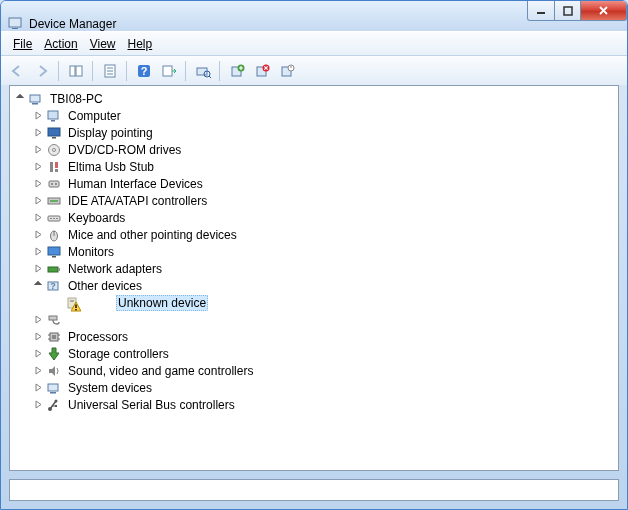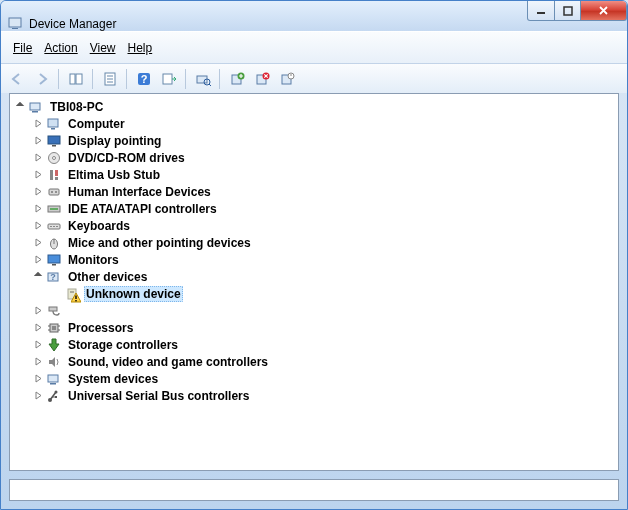--- a/index.html
+++ b/index.html
@@ -6,36 +6,36 @@
 body { font-family: "Segoe UI", Tahoma, sans-serif; font-size: 12px; background: #d6e5f5; width: 628px; height: 510px; overflow: hidden; }
 .window { width: 628px; height: 510px; border: 1px solid #4580c8; border-radius: 6px 6px 0 0; background: linear-gradient(#dce8f6, #bcd4ee); display: flex; flex-direction: column; overflow: hidden; }
 .titlebar { height: 30px; background: linear-gradient(#e3effc, #c5d9f1); display: flex; align-items: flex-end; padding: 0 0 0 6px; position: relative; }
 .titlebar-icon { width: 16px; height: 16px; margin-right: 6px; display:flex; align-items:center; justify-content:center; }
 .titlebar-title { font-size: 12px; color: #000; }
 .win-buttons { position: absolute; right: 0; top: 0; display: flex; }
 .win-btn { height: 20px; border: 1px solid #6b8fb5; border-top: none; background: linear-gradient(#f1f6fc, #d4e3f5); display:flex; align-items:center; justify-content:center; font-size: 10px; color:#333; }
 .win-min { width: 28px; border-radius: 0 0 0 3px; }
 .win-max { width: 26px; border-left:none; }
 .win-close { width: 46px; border-left:none; border-radius: 0 0 3px 0; background: linear-gradient(#f08e84, #d9473a 45%, #c63626 55%, #e4715f); color:#fff; font-weight:bold; }
-.menubar { height: 32px; background: linear-gradient(#fafcfe, #e8f0f9); display: flex; align-items: center; padding: 0 6px; border-top:1px solid #fff; }
+.menubar { height: 24px; background: linear-gradient(#fafcfe, #e8f0f9); display: flex; align-items: center; padding: 0 6px; border-top:1px solid #fff; }
 .menu-item { padding: 2px 6px; text-decoration: underline; text-decoration-color: transparent; cursor: default; }
 .menu-item .u { text-decoration: underline; }
 .toolbar { height: 30px; background: linear-gradient(#fafcfe, #e3edf8); border-top:1px solid #c2d3e8; display:flex; align-items:center; padding: 0 4px; gap: 2px; }
 .tool-sep { width: 1px; height: 20px; background: #b8c9dd; margin: 0 3px; }
 .tool-btn { width: 23px; height: 23px; display:flex; align-items:center; justify-content:center; border:1px solid transparent; border-radius:3px; }
 .disabled { opacity: 0.4; }
 .content-wrap { flex:1; margin: 0 8px 8px 8px; border:1px solid #8a9cb2; background:#fff; overflow:auto; }
 .status { height: 22px; margin: 0 8px 8px 8px; border:1px solid #8a9cb2; background:#fff; }
 .tree { padding: 4px 2px; }
 .tree-row { display:flex; align-items:center; height:17px; white-space:nowrap; cursor:default; }
 .toggle { width:16px; height:16px; display:flex; align-items:center; justify-content:center; font-size:9px; color:#606060; cursor:pointer; }
 .toggle.blank { visibility:hidden; }
 .node-icon { width:16px; height:16px; margin-right:4px; display:flex; align-items:center; justify-content:center; }
-.label { padding: 0 2px; font-weight: bold; }
-.label.selected { background:#cde8ff; border:1px dotted #7eb6ea; border-radius:1px; padding:0 1px; color:#000; }
+.label { padding: 0 2px; }
+.label.selected { background:#cde8ff; border:1px dotted #7eb6ea; border-radius:1px; padding:0 1px; color:#000;margin-left:32px; }
 .indent1 { margin-left: 18px; }
 .indent2 { margin-left: 36px; }
 svg { display:block; }
 </style>
 </head>
 <body>
 
 <div class="window">
   <div class="titlebar">
     <span class="titlebar-icon">
@@ -285,20 +285,34 @@
             <svg width="16" height="16">
               <rect x="2" y="3" width="12" height="8" fill="#4a8edb" stroke="#2c5a90"></rect>
               <rect x="6" y="12" width="4" height="1.5" fill="#555"></rect>
             </svg>
           </span>
           <span class="label">Monitors</span>
         </div>
         <div class="tree-row indent1">
           <span class="toggle">
             <svg width="9" height="9">
+              <path d="M2 1 L7 4.5 L2 8 Z" fill="none" stroke="#808080"></path>
+            </svg>
+          </span>
+          <span class="node-icon">
+            <svg width="16" height="16">
+              <rect x="2" y="6" width="10" height="5" fill="#4a9e3e" stroke="#2f6b28"></rect>
+              <rect x="12" y="7" width="2" height="3" fill="#999"></rect>
+            </svg>
+          </span>
+          <span class="label">Network adapters</span>
+        </div>
+        <div class="tree-row indent1">
+          <span class="toggle">
+            <svg width="9" height="9">
               <path d="M1 1 L7 1 L1 7 Z" transform="rotate(45 4 4)" fill="#595959"></path>
             </svg>
           </span>
           <span class="node-icon">
             <svg width="16" height="16">
               <rect x="2" y="4" width="10" height="8" fill="#dbe8f6" stroke="#5a7ca6"></rect>
               <text x="7" y="11" font-size="9" fill="#5a7ca6" text-anchor="middle" font-weight="bold">?</text>
             </svg>
           </span>
           <span class="label">Other devices</span>

